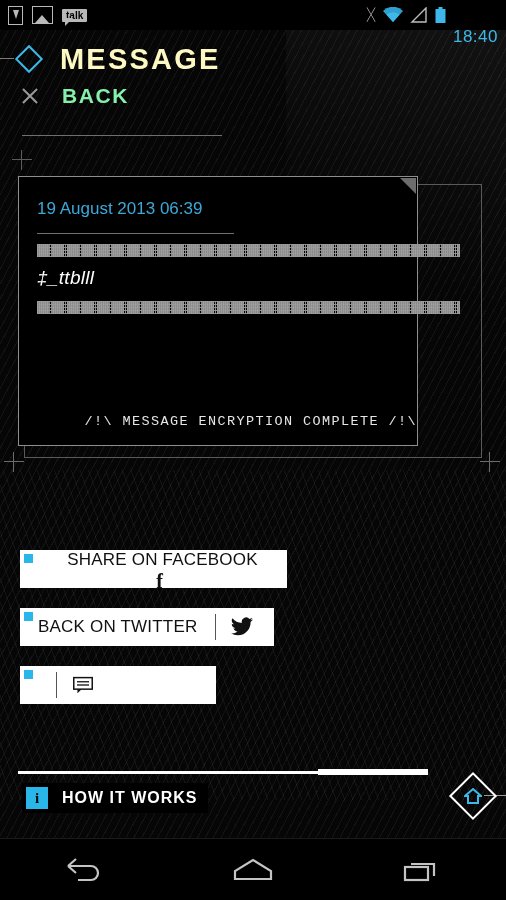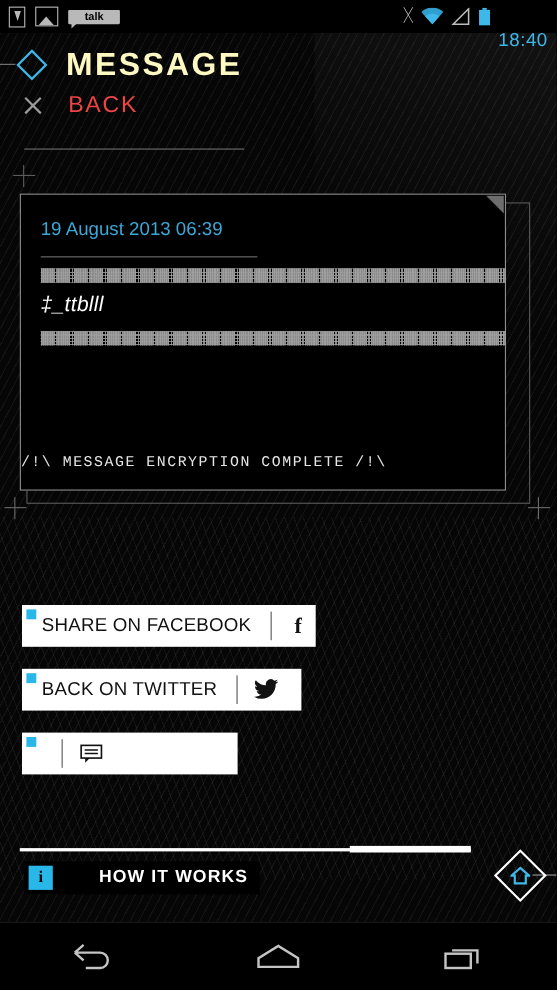--- a/index.html
+++ b/index.html
@@ -52,21 +52,21 @@
     border-top:9px solid #b9b9b9;
   }
   .ic-img{ width:21px; height:18px; border:1.6px solid #b9b9b9; position:relative; overflow:hidden; }
   .ic-img:after{
     content:""; position:absolute; left:2px; bottom:0; width:0;height:0;
     border-left:7px solid transparent; border-right:7px solid transparent;
     border-bottom:8px solid #b9b9b9;
   }
   .ic-talk{
     background:#b9b9b9; color:#000; font-size:10px; font-weight:bold;
-    padding:1px 15px; line-height:11px; position:relative; border-radius:1px;
+    padding:1px 4px; line-height:11px; position:relative; border-radius:1px;
   }
   .ic-talk:after{
     content:""; position:absolute; left:3px; bottom:-4px;
     border-left:4px solid #b9b9b9; border-top:4px solid #b9b9b9;
     border-right:4px solid transparent; border-bottom:4px solid transparent;
   }
   .ic-bt{ color:#c8c8c8; font-size:16px; line-height:16px; }
   .ic-wifi svg, .ic-sig svg, .ic-bat svg{ display:block; }
   .sb-time{ color:#3eb8e8; font-size:17px; letter-spacing:0.5px;margin-top:44px; }
 
@@ -84,36 +84,36 @@
   .page-title{
     font-size:29px; font-weight:bold; letter-spacing:2.2px; color:#fef9c3;
   }
   .back-row{ display:flex; align-items:center; padding:8px 0 0 18px; }
   .x-ic{ width:24px; height:24px; position:relative; flex:none; margin-right:20px; }
   .x-ic:before,.x-ic:after{
     content:""; position:absolute; left:2px; top:11px; width:20px; height:2px; background:#9a9a9a;
   }
   .x-ic:before{ transform:rotate(45deg); }
   .x-ic:after{ transform:rotate(-45deg); }
-  .back-label{ color:#ef4444; font-size:21px; font-weight:normal; letter-spacing:1.6px;text-align:right; }
+  .back-label{ color:#86efac; font-size:21px; font-weight:bold; letter-spacing:1.6px;text-align:right; }
   .hdr-rule{
     position:absolute; left:22px; top:135px; width:200px; height:1px; background:#6f6f6f;
   }
   .cross-left{ position:absolute; left:12px; top:150px; width:20px; height:20px; }
   .cross-left:before{ content:""; position:absolute; left:0; top:9px; width:20px;height:1px;background:#5c5c5c;}
   .cross-left:after{ content:""; position:absolute; left:9px; top:0; width:1px;height:20px;background:#5c5c5c;}
 
   
   .card-wrap{ position:absolute; left:18px; top:176px; width:470px; height:286px; z-index:6; }
   .card-outer{
     position:absolute; left:6px; top:8px; width:458px; height:274px;
     border:1px solid #5a5a5a;
   }
   .card{
-    position:absolute; left:0; top:0; width:442px; height:270px;
+    position:absolute; left:0; top:0; width:400px; height:270px;
     border:1px solid #8e8e8e; background:#000;
     padding:22px 18px 10px 18px;
   }
   .card-fold{
     position:absolute; right:1px; top:1px; width:0;height:0;
     border-top:16px solid #6d6d6d; border-left:16px solid transparent;
   }
   .msg-date{ color:#3ca8d8; font-size:17px; }
   .msg-rule{ width:197px; height:1px; background:#6f6f6f; margin:14px 0 10px 0; }
   .enc-line{
@@ -124,21 +124,21 @@
         rgba(0,0,0,0) 1px, rgba(0,0,0,0) 2px),
       repeating-linear-gradient(0deg,
         rgba(150,150,150,0.9) 0px, rgba(150,150,150,0.9) 1px,
         rgba(0,0,0,0) 1px, rgba(0,0,0,0) 3px),
       repeating-linear-gradient(90deg,
         #8a8a8a 0px, #8a8a8a 12px, #000 12px, #000 15px);
     width:423px;
   }
   .msg-body{ font-size:19px; color:#fff; margin:10px 0 12px 0; letter-spacing:0.3px;font-style:italic; }
   .enc-footer{
-    position:absolute; left:0; right:0; bottom:16px; text-align:left;
+    position:absolute; left:0; right:0; bottom:16px; text-align:right;
     font-family:"Liberation Mono", monospace; font-size:13.5px;
     letter-spacing:1.4px; color:#e6e6e6;
   }
   .cross-br{ position:absolute; right:-12px; bottom:-10px; width:20px;height:20px; }
   .cross-br:before{ content:""; position:absolute; left:0; top:9px; width:20px;height:1px;background:#6b6b6b;}
   .cross-br:after{ content:""; position:absolute; left:9px; top:0; width:1px;height:20px;background:#6b6b6b;}
   .cross-bl{ position:absolute; left:-14px; bottom:-10px; width:20px;height:20px; }
   .cross-bl:before{ content:""; position:absolute; left:0; top:9px; width:20px;height:1px;background:#6b6b6b;}
   .cross-bl:after{ content:""; position:absolute; left:9px; top:0; width:1px;height:20px;background:#6b6b6b;}
 
@@ -149,41 +149,41 @@
     height:38px; display:inline-flex; align-items:center;
     margin-bottom:20px; padding:0 0 0 18px; cursor:pointer;
   }
   .act-btn .tag{
     position:absolute; left:4px; top:4px; width:9px; height:9px; background:#29b6e8;
   }
   .act-label{ font-size:17px; font-weight:500; letter-spacing:0.2px; white-space:nowrap; }
   .act-sep{ width:1px; height:26px; background:#555; margin:0 14px 0 18px; }
   .act-ic{ width:30px; display:flex; align-items:center; justify-content:center; padding-right:6px; }
   .fb-glyph{ font-family:"Liberation Serif", serif; font-weight:bold; font-size:20px; color:#111; }
-  .row-fb{ width:267px; }
+  .row-fb{ width:267px;flex-direction:column; }
   .row-tw{ width:254px; }
   .row-sms{ width:196px; }
 
   
   .bottom-rule{
     position:absolute; left:18px; top:771px; width:410px; height:3px; background:#fff; z-index:8;
   }
   .bottom-rule-thick{
     position:absolute; left:318px; top:769px; width:110px; height:6px; background:#fff; z-index:8;
   }
   .howitworks{
     position:absolute; left:22px; top:783px; display:flex; align-items:center; z-index:9;
     background:#000; padding:4px 10px 4px 4px; cursor:pointer;
   }
   .info-ic{
     width:22px; height:22px; background:#29b6e8; color:#0a0a0a;
     font-family:"Liberation Serif", serif; font-weight:bold; font-size:15px;
     display:flex; align-items:center; justify-content:center; margin-right:14px;
   }
-  .hiw-label{ font-size:16px; font-weight:bold; letter-spacing:1px; color:#fff;margin-left:28px; }
+  .hiw-label{ font-size:16px; font-weight:bold; letter-spacing:1px; color:#fff; }
   .home-diamond{
     position:absolute; right:8px; top:771px; width:50px; height:50px; z-index:9; cursor:pointer;
   }
   .home-diamond .dm{
     position:absolute; left:8px; top:8px; width:34px; height:34px;
     border:2px solid #fff; transform:rotate(45deg);
   }
   .home-diamond .house{
     position:absolute; left:0; top:0; width:50px; height:50px;
     display:flex; align-items:center; justify-content:center;

